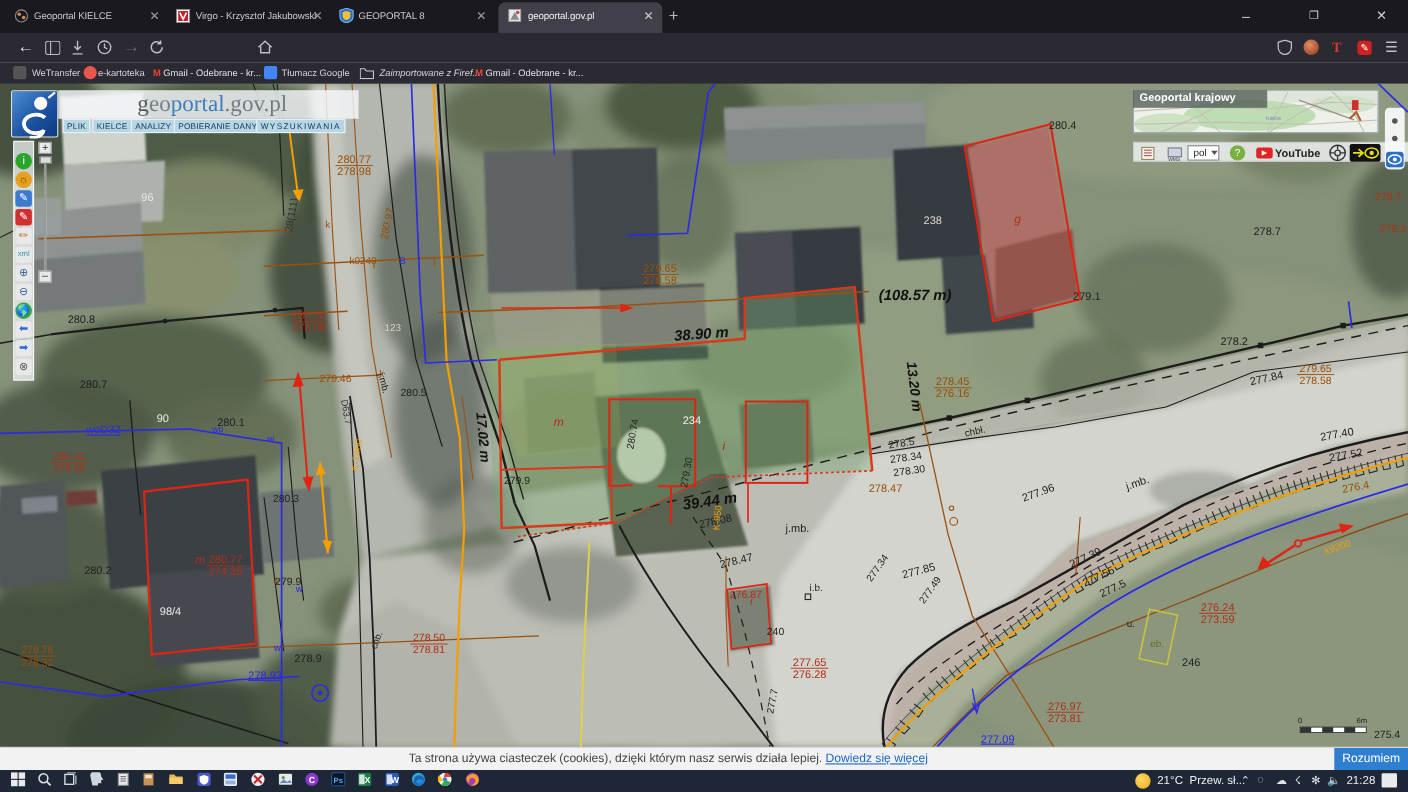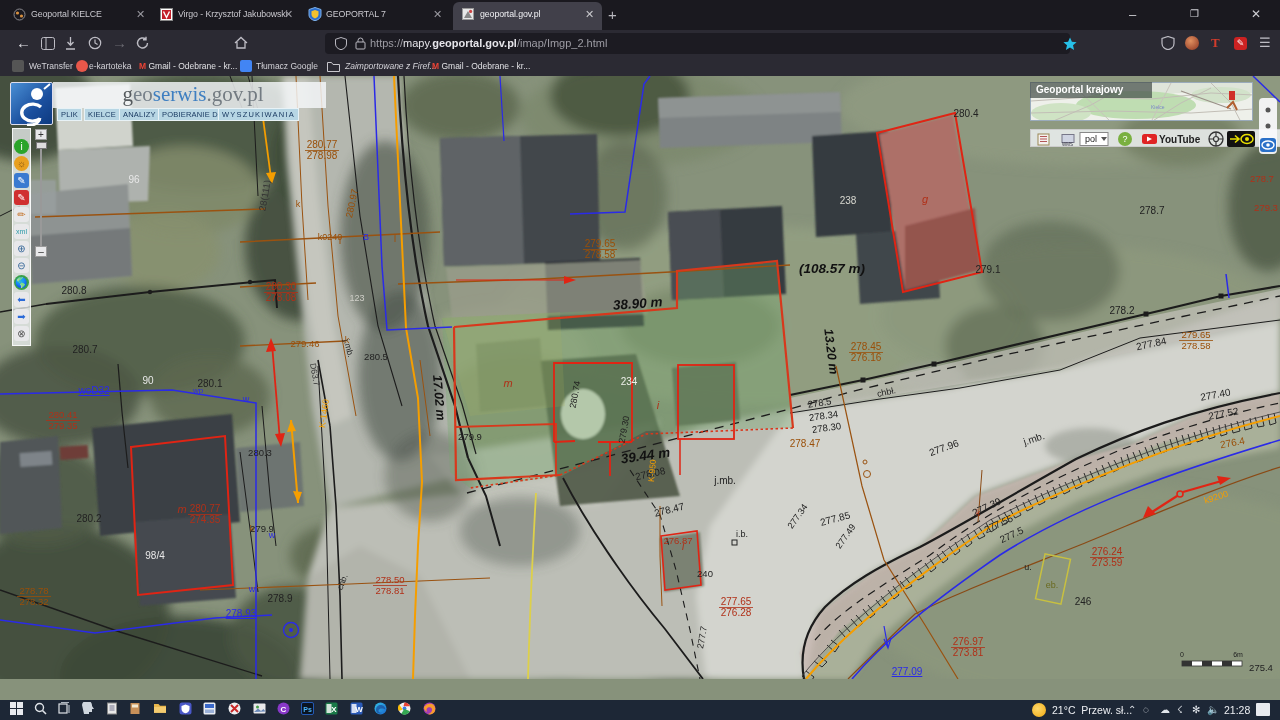--- a/index.html
+++ b/index.html
@@ -374,27 +374,27 @@
         </g>
   </svg>
   
   <div id="glogo"><svg width="43" height="43" viewBox="0 0 43 43">
           <circle cx="26" cy="11" r="6" fill="#fff"></circle>
           <path d="M33 6 l6 -5" stroke="#fff" stroke-width="2" fill="none"></path>
           <path d="M30 24 a11 8.5 0 1 0 -1 12" fill="none" stroke="#fff" stroke-width="3.4"></path>
           <path d="M29 35 q-2 8 -13 7" stroke="#fff" stroke-width="3" fill="none"></path>
         </svg></div>
   <div id="gbanner"></div>
-  <div id="gtitle"><span style="color:#555a5e">g</span><span style="color:#77818a">eo</span><span style="color:#3f7fc1">serwis</span><span style="color:#737b82">.gov.pl</span></div>
+  <div id="gtitle"><span style="color:#555a5e">g</span><span style="color:#77818a">eo</span><span style="color:#3f7fc1">portal</span><span style="color:#737b82">.gov.pl</span></div>
   <div id="gmenu">
     <div class="mbtn" style="left:4px;">PLIK</div>
     <div class="mbtn" style="left:31px;">KIELCE</div>
     <div class="mbtn" style="left:66px;">ANALIZY</div>
     <div class="mbtn" style="left:105px;">POBIERANIE DANYCH</div>
-    <div class="mbtn" style="left:165px;letter-spacing:1.2px;">WYSZUKIWANIA</div>
+    <div class="mbtn" style="left:180px;letter-spacing:1.2px;">WYSZUKIWANIA</div>
   </div>
   <div id="ltools"></div>
   <div class="tico" style="top:63px;background:#2aa42a;border-radius:50%;color:#fff;font-size:10px;">i</div>
 <div class="tico" style="top:80px;background:#e8a020;border-radius:50%;color:#7a4a10;font-size:10px;">☼</div>
 <div class="tico" style="top:97px;background:#3a7ad0;border-radius:3px;color:#fff;font-size:10px;">✎</div>
 <div class="tico" style="top:114px;background:#d03030;border-radius:3px;color:#fff;font-size:10px;">✎</div>
 <div class="tico" style="top:131px;background:#e8e8ea;border-radius:3px;color:#c06818;font-size:10px;">✏</div>
 <div class="tico" style="top:148px;background:#e8e8ea;border-radius:3px;color:#2a9aa8;font-size:7px;">xml</div>
 <div class="tico" style="top:165px;background:#e8e8ea;border-radius:3px;color:#3a6a9a;font-size:10px;">⊕</div>
 <div class="tico" style="top:182px;background:#e8e8ea;border-radius:3px;color:#3a6a9a;font-size:10px;">⊖</div>
@@ -473,21 +473,21 @@
           <path d="M3.5 3.5 l3 6 l3-6" stroke="#fff" stroke-width="1.4" fill="none"></path>
         </svg>
       <span class="tabt" style="left:28px;">Virgo - Krzysztof Jakubowski</span>
         <span class="tabx" style="left:134px;">✕</span>
     </div>
     <div class="tab" style="left:300px;width:153px;">
       <svg class="abs" style="left:8px;top:7px" width="14" height="14" viewBox="0 0 14 14">
           <path d="M7 0.5 L13 2.5 V8 C13 11 10 13 7 13.7 C4 13 1 11 1 8 V2.5 Z" fill="#2a6fd0" stroke="#7fb0e8"></path>
           <path d="M7 3 L10.5 4.2 V7.6 C10.5 9.5 9 10.9 7 11.4 C5 10.9 3.5 9.5 3.5 7.6 V4.2 Z" fill="#f2c12e"></path>
         </svg>
-      <span class="tabt" style="left:26px;">GEOPORTAL 7</span>
+      <span class="tabt" style="left:26px;">GEOPORTAL 8</span>
         <span class="tabx" style="left:133px;">✕</span>
     </div>
     <div class="tab" style="left:453px;width:149px;">
       <svg class="abs" style="left:9px;top:8px" width="12" height="12" viewBox="0 0 12 12">
           <rect x="0.5" y="0.5" width="11" height="11" fill="#e8e8e8" stroke="#999"></rect>
           <path d="M2 10 L6 3 L10 10 Z" fill="#888"></path>
           <circle cx="8.6" cy="3.4" r="1.6" fill="#c44"></circle>
         </svg>
       <span class="tabt" style="left:27px;color:#f0f0f4;">geoportal.gov.pl</span>
         <span class="tabx" style="left:132px;color:#c8c8cc;">✕</span>
@@ -510,33 +510,20 @@
         <circle cx="7" cy="7" r="5.7" fill="none" stroke="#bebdc5" stroke-width="1.2"></circle>
         <path d="M7 3.6 V7 l2.6 1.6" stroke="#bebdc5" stroke-width="1.2" fill="none"></path>
       </svg>
     <span class="nicon" style="left:112px;font-size:15px;color:#6b6a72;">→</span>
     <svg class="abs" style="left:136px;top:6px" width="13" height="14" viewBox="0 0 13 14">
         <path d="M11.5 7 a5 5 0 1 1 -1.7 -3.8 M10 0.8 v3 h-3" stroke="#bebdc5" stroke-width="1.4" fill="none"></path>
       </svg>
     <svg class="abs" style="left:234px;top:6px" width="14" height="14" viewBox="0 0 14 14">
         <path d="M1 7 L7 1.5 L13 7 M3 6 v6 h8 v-6" stroke="#bebdc5" stroke-width="1.3" fill="none"></path>
       </svg>
-    <div id="urlbar">
-      <svg class="abs" style="left:10px;top:4px" width="12" height="13" viewBox="0 0 12 13">
-          <path d="M6 0.5 L11.5 2.3 V7 C11.5 10 9 12 6 12.7 C3 12 0.5 10 0.5 7 V2.3 Z" fill="none" stroke="#b8b7bf"></path>
-        </svg>
-      <svg class="abs" style="left:30px;top:4px" width="11" height="13" viewBox="0 0 11 13">
-          <rect x="1" y="5" width="9" height="7" rx="1" fill="none" stroke="#b8b7bf"></rect>
-          <path d="M3 5 V3.5 a2.5 2.5 0 0 1 5 0 V5" fill="none" stroke="#b8b7bf"></path>
-        </svg>
-      <span class="abs" style="left:45px;">https://<span style="color:#e6e5ea;">mapy.<b style="font-weight:bold">geoportal.gov.pl</b></span>/imap/Imgp_2.html</span>
-      <svg class="abs" style="left:738px;top:4px" width="14" height="14" viewBox="0 0 14 14">
-          <path d="M7 0.5 L8.9 4.8 L13.6 5.2 L10 8.3 L11.1 12.9 L7 10.4 L2.9 12.9 L4 8.3 L0.4 5.2 L5.1 4.8 Z" fill="#27c0e8"></path>
-        </svg>
-    </div>
     <svg class="abs" style="left:1161px;top:6px" width="14" height="14" viewBox="0 0 14 14">
         <path d="M7 0.5 L13 2.5 V7.5 C13 10.5 10.3 13 7 13.7 C3.7 13 1 10.5 1 7.5 V2.5 Z" fill="none" stroke="#bebdc5" stroke-width="1.2"></path>
       </svg>
     <span class="abs" style="left:1185px;top:6px;width:14px;height:14px;border-radius:50%;background:radial-gradient(circle at 40% 35%,#e09060,#8c3420);"></span>
     <span class="abs" style="left:1211px;top:5px;color:#d43c2c;font-size:13px;font-weight:bold;font-family:'Liberation Serif',serif;">T</span>
     <span class="abs" style="left:1234px;top:7px;width:13px;height:13px;border-radius:3px;background:#c22;color:#fff;font-size:9px;text-align:center;line-height:13px;">✎</span>
     <span class="nicon" style="left:1259px;top:5px;font-size:13px;">☰</span>
   </div>
   <div id="bookbar">
     <span class="bi" style="left:12px;background:#555;"></span>
@@ -546,20 +533,24 @@
     <span class="bk" style="left:139px;color:#e0e0e4;"><b style="color:#ea4335">M</b>&nbsp;Gmail - Odebrane - kr...</span>
     <span class="bi" style="left:240px;background:#4285f4;"></span>
       <span class="bk" style="left:256px;">Tłumacz Google</span>
     <svg class="abs" style="left:327px;top:4px" width="13" height="11" viewBox="0 0 13 11">
         <path d="M0.5 1.5 h4 l1.5 2 h6.5 v7 h-12 z" fill="none" stroke="#c8c7cd"></path>
       </svg>
     <span class="bk" style="left:345px;font-style:italic;">Zaimportowane z Firef...</span>
     <span class="bk" style="left:432px;color:#e0e0e4;"><b style="color:#ea4335">M</b>&nbsp;Gmail - Odebrane - kr...</span>
   </div>
 
+  <div id="cookie">
+    <div class="txt">Ta strona używa ciasteczek (cookies), dzięki którym nasz serwis działa lepiej. <a>Dowiedz się więcej</a></div>
+    <div id="rozум">Rozumiem</div>
+  </div>
 
   <div id="taskbar">
       <span class="tbi" style="left:8px;"><svg width="13" height="13" viewBox="0 0 13 13">
           <rect x="0" y="0" width="6" height="6" fill="#e8eaee"></rect>
           <rect x="7" y="0" width="6" height="6" fill="#e8eaee"></rect>
           <rect x="0" y="7" width="6" height="6" fill="#e8eaee"></rect>
           <rect x="7" y="7" width="6" height="6" fill="#e8eaee"></rect>
         </svg></span>
 <span class="tbi" style="left:32px;"><svg width="13" height="13" viewBox="0 0 13 13">
           <circle cx="5.5" cy="5.5" r="4" fill="none" stroke="#dfe3e8" stroke-width="1.4"></circle>

